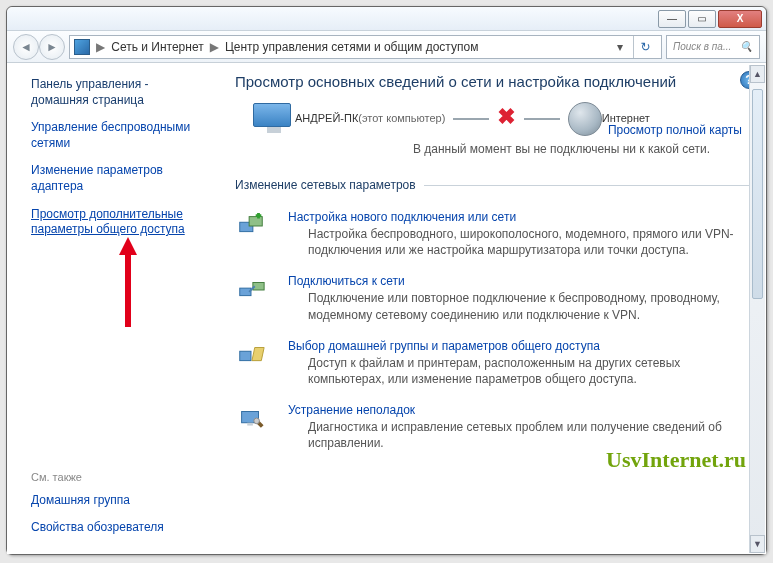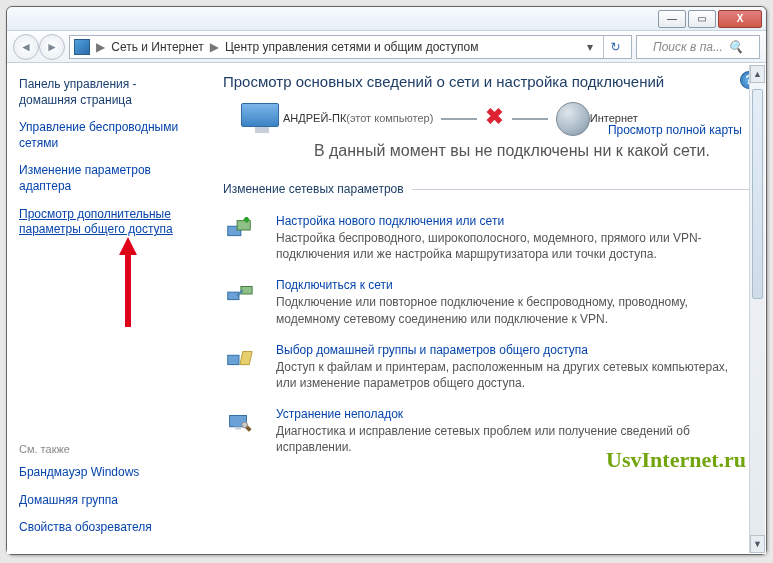--- a/index.html
+++ b/index.html
@@ -9,22 +9,22 @@
   .tb-btn { width: 28px; height: 18px; margin-left: 2px; border: 1px solid #8a9aa8; border-radius: 2px; background: linear-gradient(#fdfdfd,#e8edf2); display:flex; align-items:center; justify-content:center; font-size:10px; color:#333; }
   .tb-btn.close { width:44px; background: linear-gradient(#e28080,#cf5a49); color:#fff; border-color:#9b3c30; font-weight:bold; }
   .navbar { height: 32px; display:flex; align-items:center; background: linear-gradient(#fbfdff,#eef3f8); border-bottom:1px solid #c7d0d8; padding: 0 6px; gap:4px;}
   .nav-arrows { display:flex; gap:0; }
   .nav-arrow { width:26px; height:26px; border:1px solid #b8c2cc; border-radius:50%; background: radial-gradient(#fff,#e4ebf1); display:flex; align-items:center; justify-content:center; color:#7a8691; font-size:12px;}
   .addrbar { flex:1; height:24px; border:1px solid #a8b4c0; background:#fff; display:flex; align-items:center; padding:0 4px; font-size:12px; color:#333; gap:6px;}
   .addr-icon { width:16px; height:16px; background: linear-gradient(135deg,#4fa3e0,#2a6aa8); border:1px solid #2a5d8a; }
   .addr-sep { color:#777; }
   .addr-drop { margin-left:auto; color:#555; padding:0 4px;}
   .addr-ref { width:24px; height:22px; border-left:1px solid #bac4cd; display:flex; align-items:center; justify-content:center; color:#2a67a8; font-size:12px;}
-  .search { width:124px; height:24px; border:1px solid #a8b4c0; background:#fff; display:flex; align-items:center; padding:0 16px; font-size:12px; color:#888; font-style:italic; gap:4px;}
-  .content { flex:1; display:flex; background:#fff; overflow:hidden; }
+  .search { width:94px; height:24px; border:1px solid #a8b4c0; background:#fff; display:flex; align-items:center; padding:0 6px; font-size:10px; color:#888; font-style:italic; gap:4px;}
+  .content { flex:1; display:flex; background:#fff; overflow:hidden;padding-left:12px; }
   .sidebar { width:200px; padding:14px 12px; background:#fff; border-right:0; display:flex; flex-direction:column; font-size:12px; }
   .side-link { color:#0645ad; margin-bottom:12px; cursor:pointer; line-height:1.3; }
   .side-link.sel { text-decoration: underline; }
   .side-plain { color:#1a3e6e; margin-bottom:12px; line-height:1.3; }
   .side-sep { flex:1; }
   .side-also { color:#888; font-size:11px; margin-bottom:10px; }
   .main { flex:1; padding: 10px 16px 10px 16px; overflow:auto; position:relative; }
   .help-icon { position:absolute; top:8px; right:8px; width:18px; height:18px; border-radius:50%; background: radial-gradient(#6fb6ea,#2a71b8); color:#fff; font-size:12px; font-weight:bold; display:flex; align-items:center; justify-content:center; border:1px solid #215a92;}
   .main h1 { font-size:15px; font-weight:normal; color:#1e3e66; margin:0 0 12px 0; }
   .netmap { margin-left:18px; display:flex; align-items:center; gap:8px; position:relative; }
@@ -32,28 +32,28 @@
   .node .sub { color:#666; }
   .mon { width:42px; height:32px; position:relative; }
   .mon-screen { width:38px; height:24px; background: linear-gradient(#7bb6ea,#3b83c4); border:1px solid #2f6aa1; border-radius:2px;}
   .mon-stand { width:14px; height:6px; background:#c7d0d8; margin:0 auto; }
   .globe { width:34px; height:34px; border-radius:50%; background: radial-gradient(circle at 35% 30%, #dfe6ec 0%, #a8b8c4 60%, #7a8a96 100%); border:1px solid #7d8a95;}
   .link-dash { width:36px; height:2px; background:#9aa6af; position:relative;}
   .link-x { font-size:22px; color:#d23; font-weight:bold; position:relative; top:-2px; text-shadow:0 0 2px #fff;}
   .map-link { position:absolute; right:24px; top:60px; font-size:12px; color:#0645ad; }
   .sec-hdr { font-size:12px; color:#1e3e66; margin-top:18px; display:flex; align-items:center; gap:8px;}
   .sec-hdr .line { flex:1; height:1px; background:#c9d2da; }
-  .sec-row { font-size:16px; color:#555; margin:6px 0 0 0px; }
+  .sec-row { font-size:12px; color:#555; margin:6px 0 0 0px; }
   .sec-link { float:right; font-size:12px; color:#0645ad; }
   .items { margin-top:8px; }
   .item { display:flex; gap:21px; padding: 10px 0 6px 0; }
   .item-icon { width:32px; height:32px; flex-shrink:0; display:flex; align-items:center; justify-content:center; }
   .item-body { flex:1; font-size:12px; }
   .item-title { color:#0645ad; }
-  .item-desc { color:#555; margin-top:2px; line-height:1.35;}
+  .item-desc { color:#555; margin-top:2px; line-height:1.35;margin-left:20px;}
   .ic-net svg, .ic-conn svg, .ic-hg svg, .ic-fix svg { width:30px; height:30px; }
   .arrow-ann { position:absolute; left:110px; top:230px; width:22px; height:90px; pointer-events:none;}
   .arrow-ann svg { width:100%; height:100%; }
   .watermark { position:absolute; right:20px; bottom:81px; font-size:22px; font-weight:bold; color:#6ba000; text-shadow: 1px 1px 0 #fff, 0 0 2px #fff; font-family: "Comic Sans MS", cursive; opacity:.95;margin-top:37px;}
   .scroll-ghost { position:absolute; right:1px; top:58px; width:16px; bottom:1px; background: linear-gradient(#f3f6f9,#e5eaef); border-left:1px solid #ccd5dd; }
   .scroll-thumb { position:absolute; top:24px; left:2px; right:2px; height:210px; background: linear-gradient(#e4eef7,#cfdce8); border:1px solid #a9bccc; border-radius:2px;}
   .scroll-btn { position:absolute; left:0; right:0; height:18px; background:#e8edf2; border:1px solid #b8c2cc; display:flex; align-items:center; justify-content:center; font-size:9px; color:#556;}
   .scroll-btn.top { top:0; }
   .scroll-btn.bot { bottom:0; }
 </style>
@@ -89,21 +89,20 @@
   </div>
 
   <div class="content">
     <div class="sidebar">
       <div class="side-plain">Панель управления - домашняя страница</div>
       <div class="side-link">Управление беспроводными сетями</div>
       <div class="side-link">Изменение параметров адаптера</div>
       <div class="side-link sel">Просмотр дополнительные параметры общего доступа</div>
       <div class="side-sep"></div>
       <div class="side-also">См. также</div>
-      <div class="side-link" style="text-decoration:none">Брандмауэр Windows</div>
       <div class="side-link" style="text-decoration:none">Домашняя группа</div>
       <div class="side-link" style="text-decoration:none;margin-bottom:4px">Свойства обозревателя</div>
     </div>
 
     <div class="main">
       <div class="help-icon">?</div>
       <h1>Просмотр основных сведений о сети и настройка подключений</h1>
 
       <a class="map-link">Просмотр полной карты</a>
 

